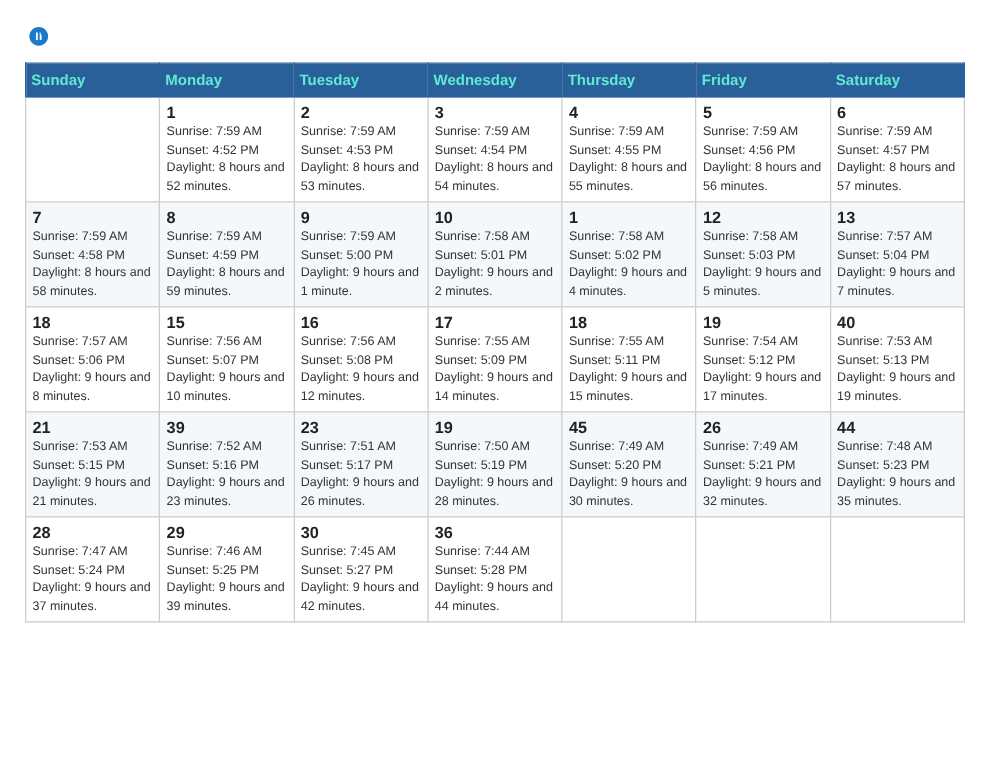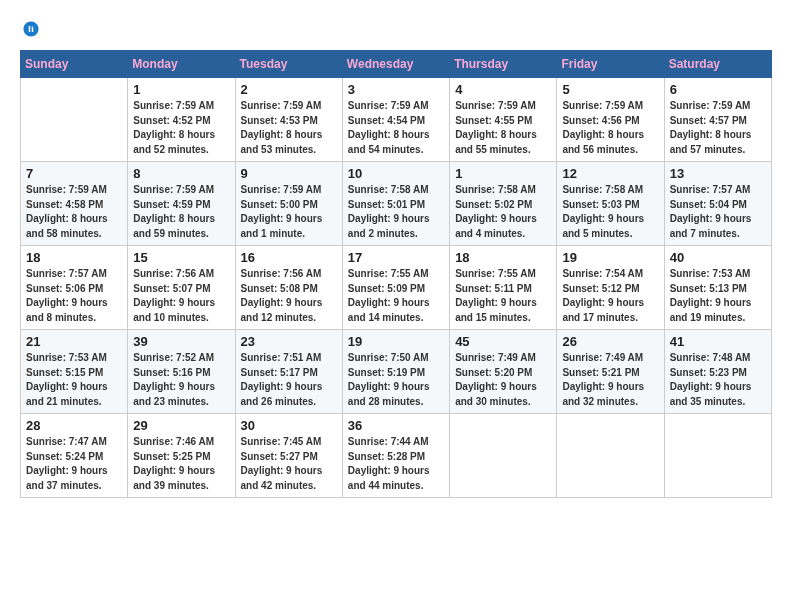--- a/index.html
+++ b/index.html
@@ -53,21 +53,21 @@
       color: #444;
       margin-top: 2px;
     }
     .calendar-table {
       width: 100%;
       border-collapse: collapse;
       font-size: 11px;
     }
     .calendar-table th {
       background: #2a6099;
-      color: #f9a8d4;
+      color: #5eead4;
       padding: 6px 4px;
       text-align: left;
       font-size: 12px;
       font-weight: bold;
       border: 1px solid #2a6099;
     }
     .calendar-table td {
       border: 1px solid #ccc;
       vertical-align: top;
       padding: 4px 5px;
@@ -81,21 +81,20 @@
     .day-number {
       font-size: 13px;
       font-weight: bold;
       color: #222;
       margin-bottom: 2px;
     }
     .day-info {
       font-size: 10px;
       color: #333;
       line-height: 1.45;
-      font-weight: bold;
     }
     .empty-cell {
       background: #fff !important;
     }
   </style>
 </head>
 <body>
 
 <div class="page">
   <div class="header">
@@ -237,21 +236,21 @@
           </td>
           <td>
             <div class="day-number">45</div>
             <div class="day-info">Sunrise: 7:49 AM<br>Sunset: 5:20 PM<br>Daylight: 9 hours and 30 minutes.</div>
           </td>
           <td>
             <div class="day-number">26</div>
             <div class="day-info">Sunrise: 7:49 AM<br>Sunset: 5:21 PM<br>Daylight: 9 hours and 32 minutes.</div>
           </td>
           <td>
-            <div class="day-number">41</div>
+            <div class="day-number">44</div>
             <div class="day-info">Sunrise: 7:48 AM<br>Sunset: 5:23 PM<br>Daylight: 9 hours and 35 minutes.</div>
           </td>
         </tr>
         <tr>
           <td>
             <div class="day-number">28</div>
             <div class="day-info">Sunrise: 7:47 AM<br>Sunset: 5:24 PM<br>Daylight: 9 hours and 37 minutes.</div>
           </td>
           <td>
             <div class="day-number">29</div>

